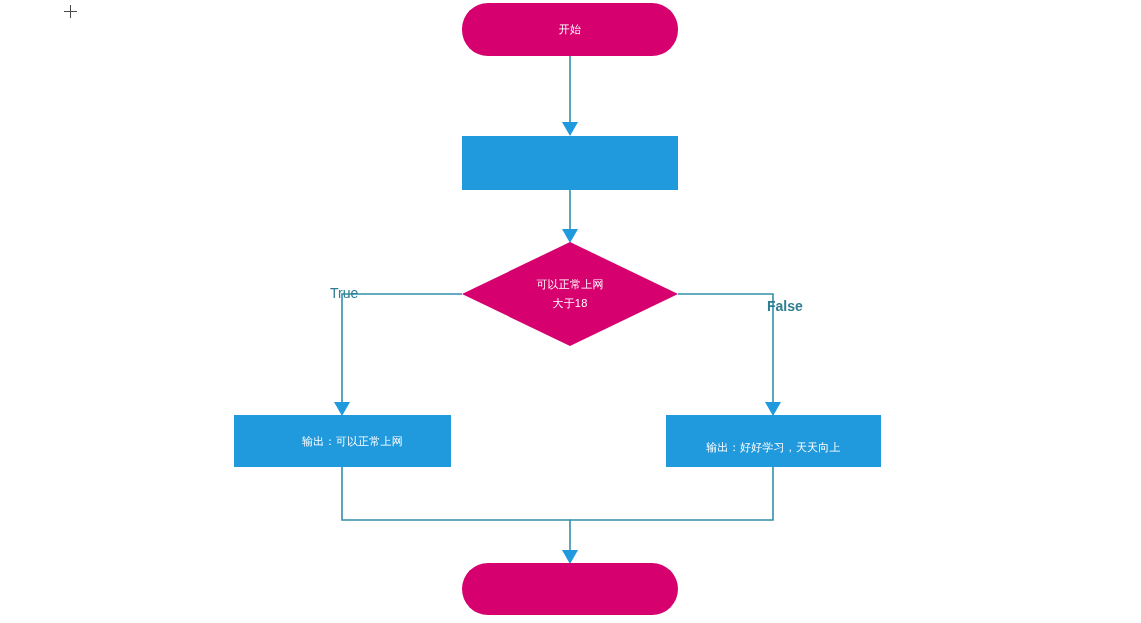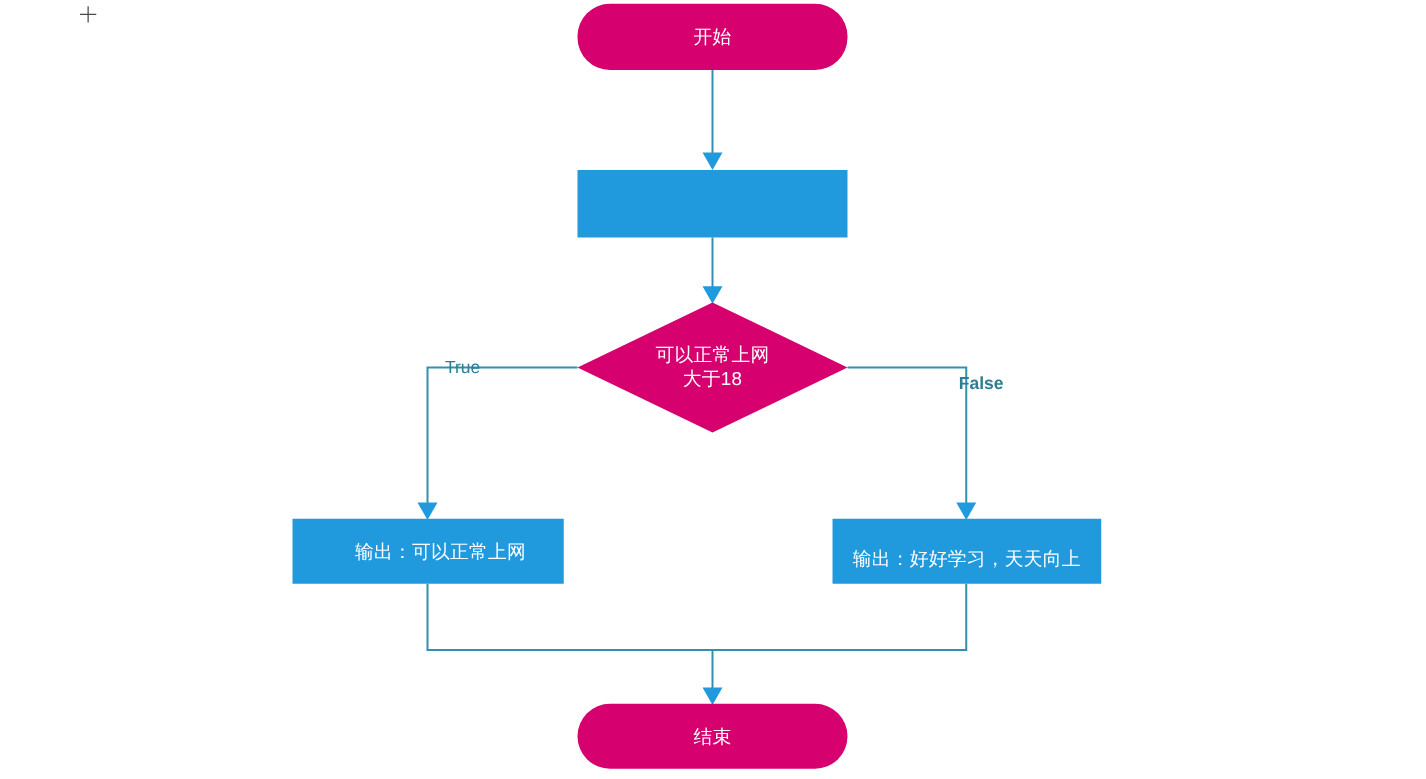--- a/index.html
+++ b/index.html
@@ -24,21 +24,21 @@
     width: 1141px;
     height: 623px;
   }
   .node-label {
     position: absolute;
     display: flex;
     align-items: center;
     justify-content: center;
     text-align: center;
     color: #ffffff;
-    font-size: 15px;
+    font-size: 11px;
     line-height: 19px;
     letter-spacing: 0.2px;
     pointer-events: none;
     white-space: pre-line;
   }
   .edge-label {
     position: absolute;
     color: #2e7d92;
     font-size: 14px;
     line-height: 16px;
@@ -116,21 +116,20 @@
   <div class="node-label" style="left:462px; top:3px; width:216px; height:53px;">开始</div>
 
 
   <div class="node-label" style="left:470px; top:252px; width:200px; height:84px;">可以正常上网
 大于18</div>
 
   <div class="node-label" style="left:234px; top:415px; width:237px; height:52px;">输出：可以正常上网</div>
 
   <div class="node-label" style="left:666px; top:415px; width:215px; height:64px;">输出：好好学习，天天向上</div>
 
-  <div class="node-label" style="left:462px; top:563px; width:216px; height:52px;">结束</div>
 
-  <div class="edge-label" style="left:330px; top:285px;margin-left:26px;">True</div>
+  <div class="edge-label" style="left:330px; top:285px;">True</div>
 
   <div class="edge-label" style="left:767px; top:298px;font-weight:bold;">False</div>
 
   <div class="cursor-mark" style="left:64px; top:5px;"></div>
 
 </div>
 
 </body></html>

